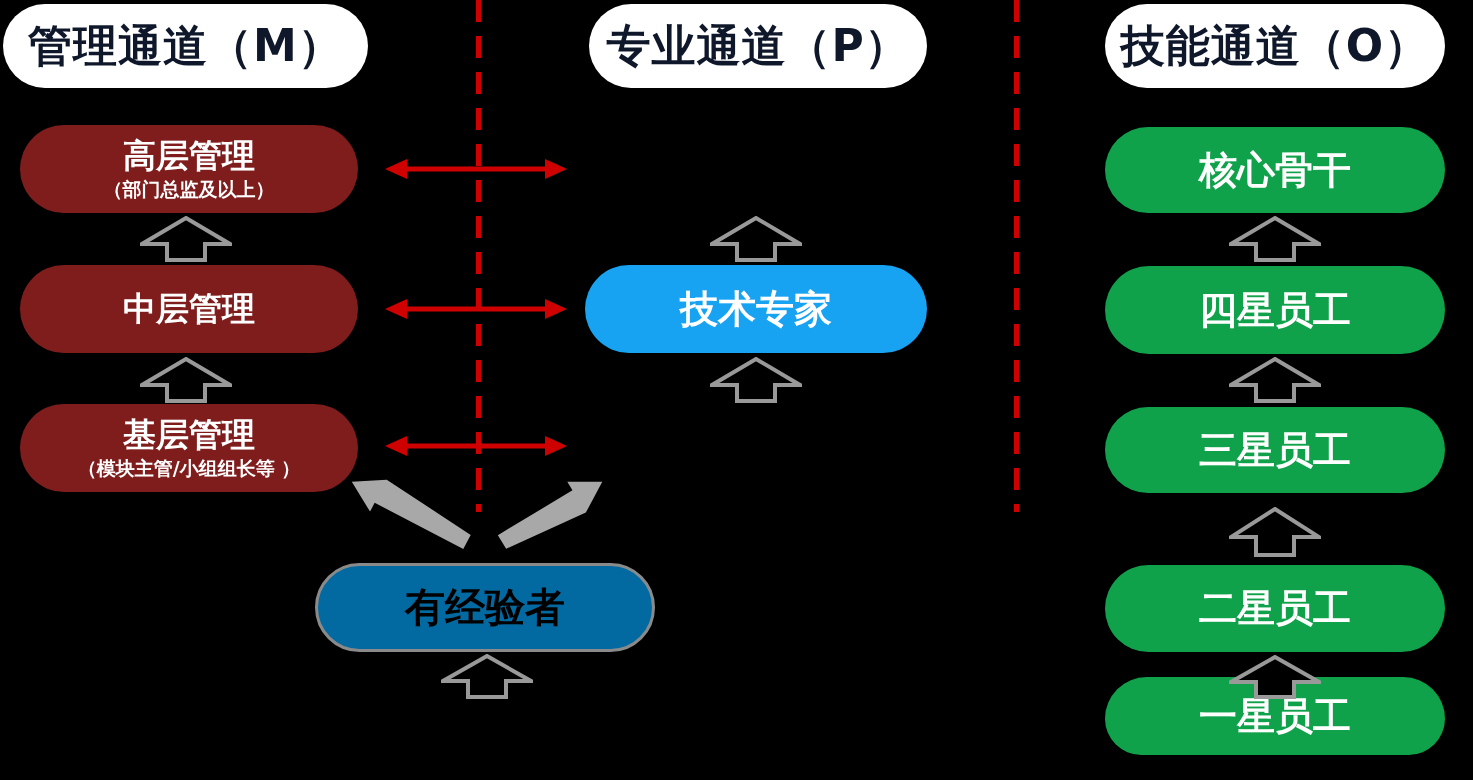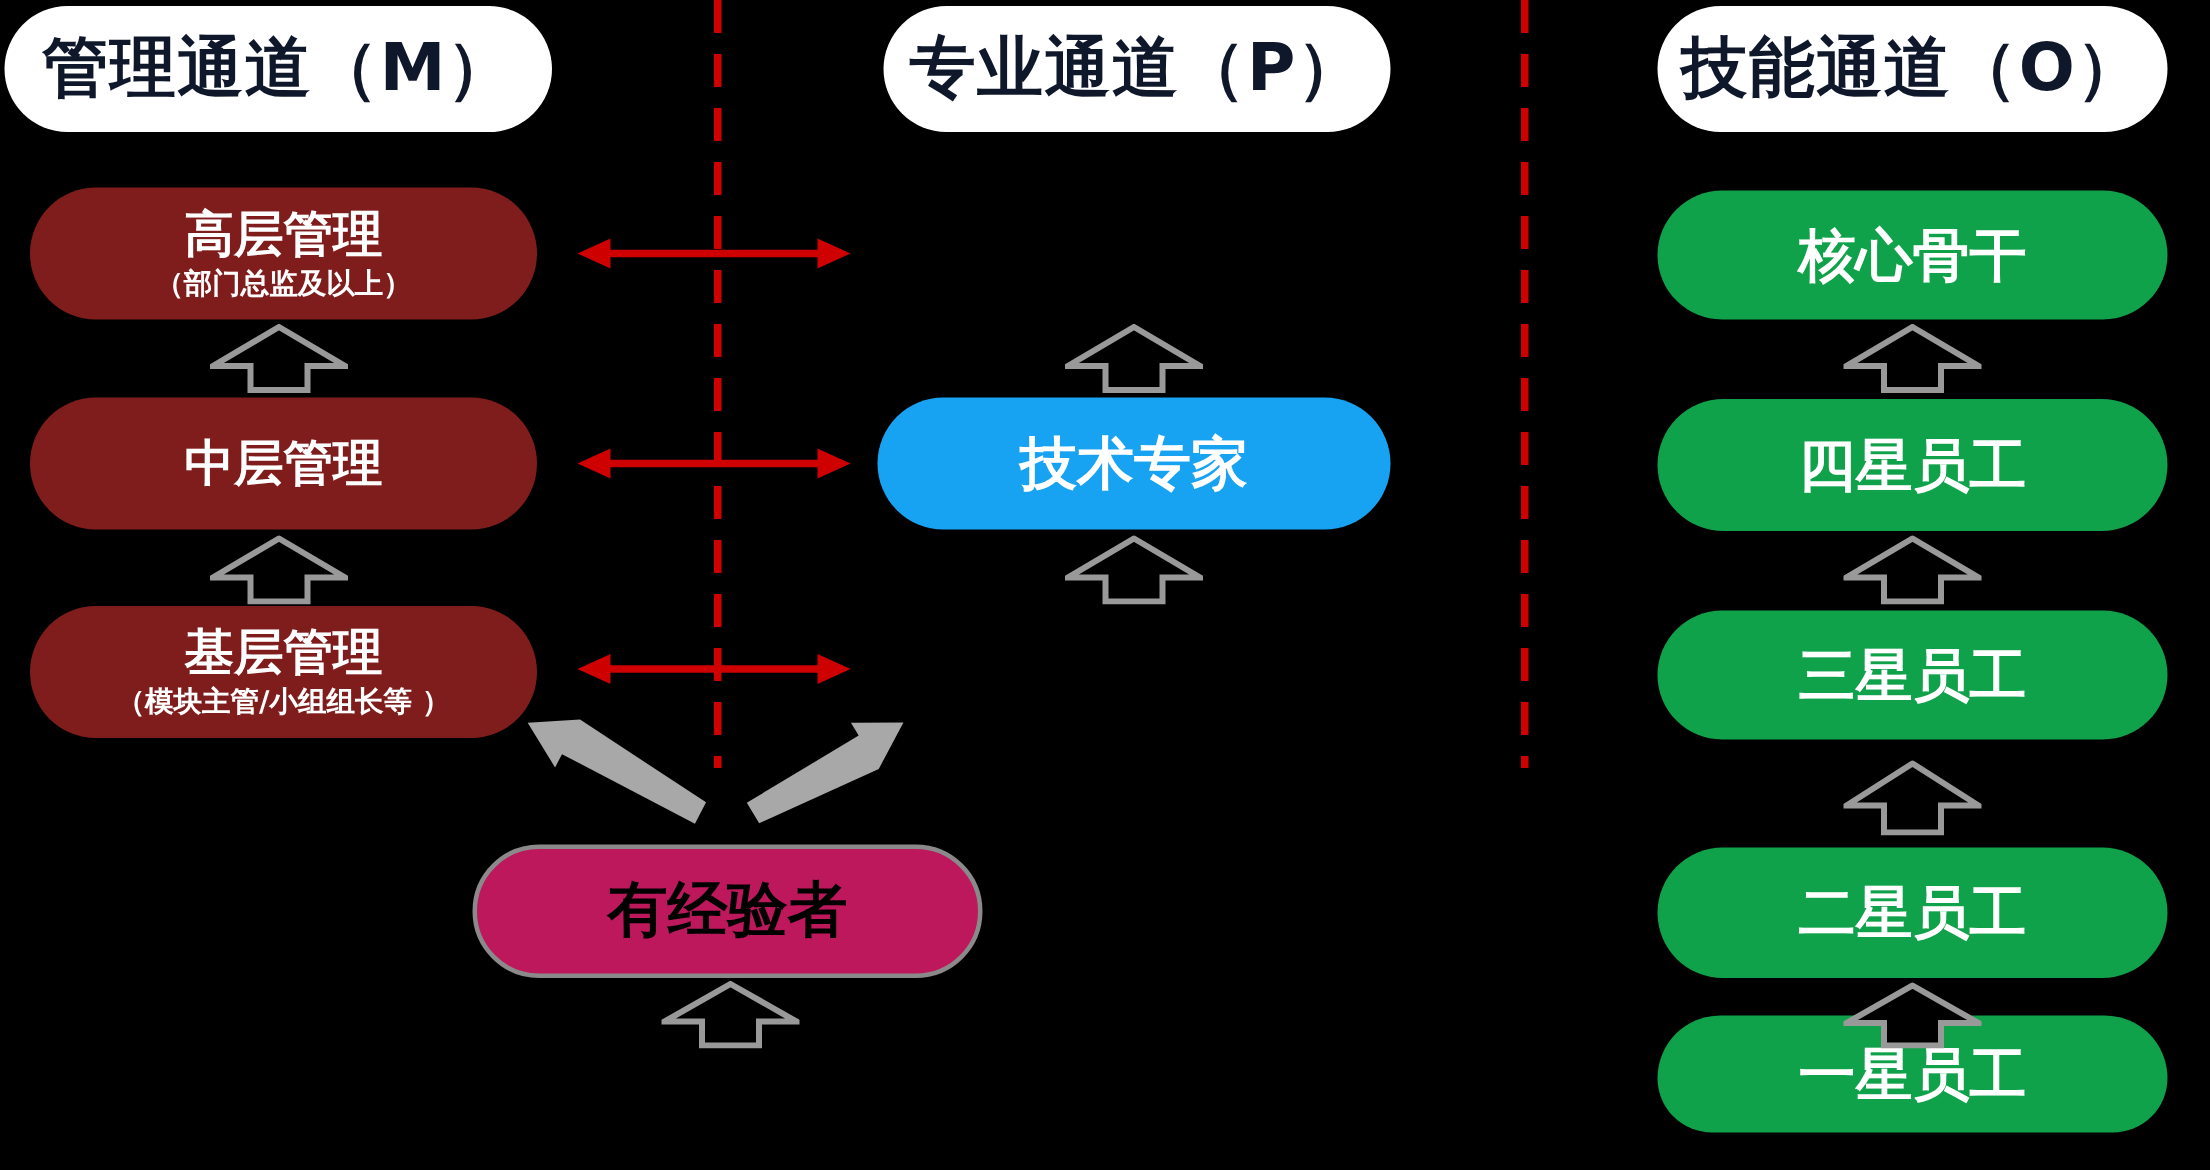--- a/index.html
+++ b/index.html
@@ -6,21 +6,21 @@
   .canvas{position:relative;width:1473px;height:780px;background:#000;overflow:hidden;
           font-family:"DejaVu Sans","Liberation Sans",sans-serif;font-weight:bold;}
   .pill{position:absolute;display:flex;flex-direction:column;align-items:center;justify-content:center;
         border-radius:46px;text-align:center;line-height:1.12;}
   .header-pill{background:#ffffff;color:#0f172a;font-size:44px;letter-spacing:1px;}
   .red-pill{background:#7f1d1d;color:#ffffff;}
   .red-pill .lvl-title{font-size:33px;}
   .red-pill .lvl-sub{font-size:19px;margin-top:4px;}
   .blue-pill{background:#18a2f2;color:#ffffff;font-size:38px;}
   .green-pill{background:#10a14b;color:#ffffff;font-size:38px;}
-  .white-pill{background:#be185d;color:#000000;font-size:40px;border:3px solid #8a8a8a;box-sizing:border-box;}
+  .white-pill{background:#0369a1;color:#000000;font-size:40px;border:3px solid #8a8a8a;box-sizing:border-box;}
   .abs{position:absolute;}
   .dashed-line{position:absolute;top:0;width:5px;height:512px;
     background:repeating-linear-gradient(180deg,#ce0000 0 22px,transparent 22px 36px);}
   svg{display:block;}
 </style>
 </head>
 <body>
 
 <div class="canvas">
 

